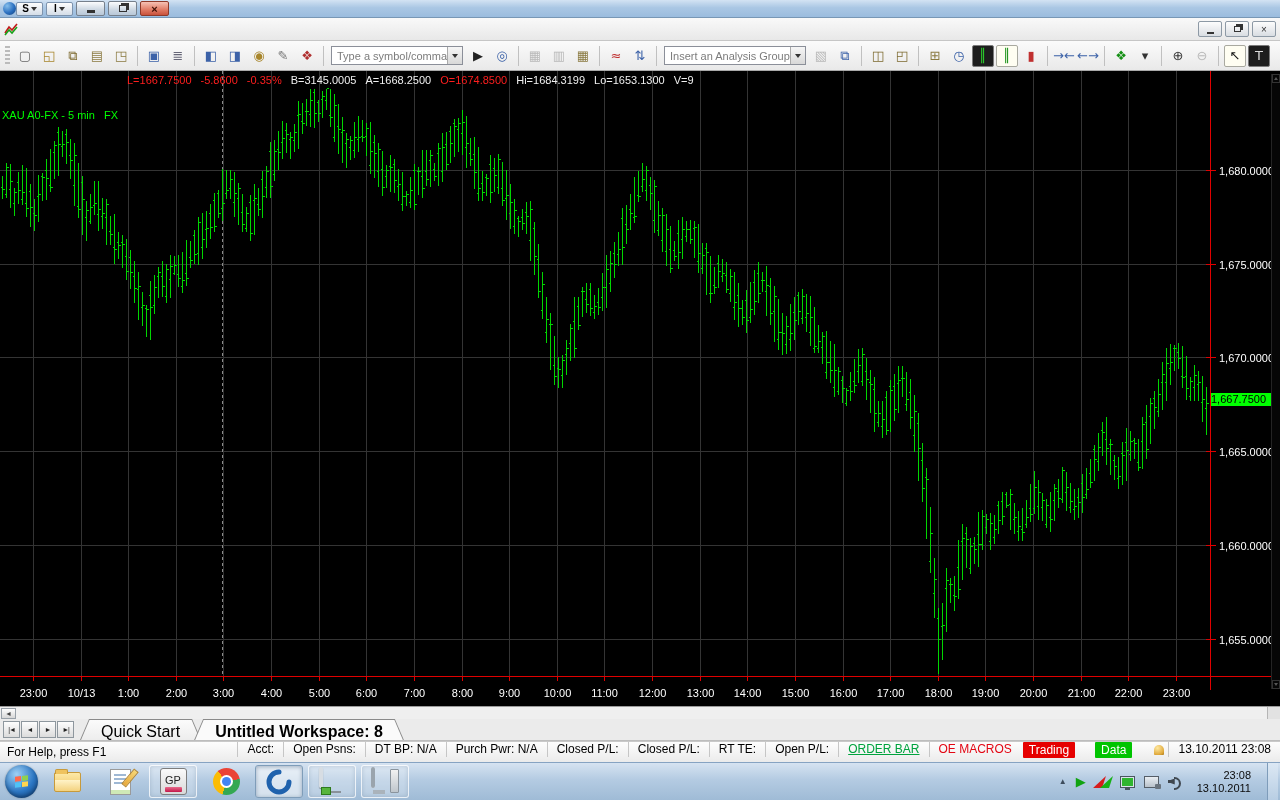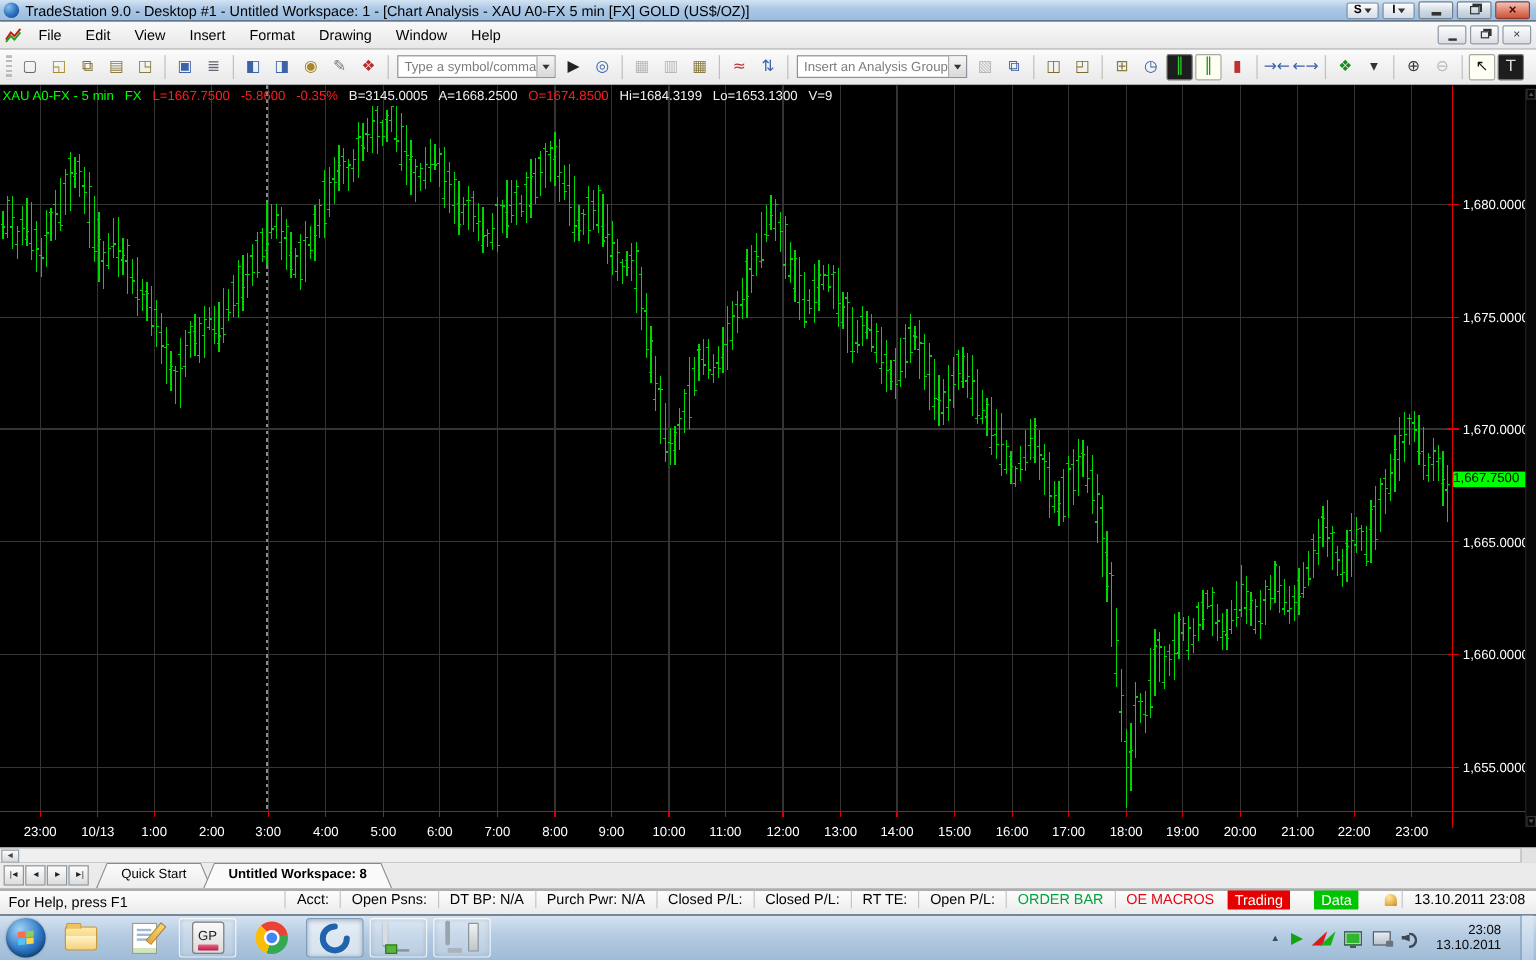--- a/index.html
+++ b/index.html
@@ -60,21 +60,21 @@
   .tcombo-arrow { width:15px; height:100%; display:flex; align-items:center; justify-content:center;
     background:linear-gradient(#f6f6f6,#d8d8d8); border-left:1px solid #aaa; }
   .tcombo-arrow::after { content:""; border-left:3px solid transparent; border-right:3px solid transparent;
     border-top:4px solid #333; }
 
   
   .chart { position:absolute; left:0; top:71px; width:1280px; height:635px; background:#000; }
   #chartSvg { position:absolute; left:0; top:0; }
   .chart-header { position:absolute; left:2px; top:3px; display:flex; gap:9px;
     font-size:11px; white-space:nowrap; z-index:5; }
-  .hg { color:#00ff00; } .hr { color:#ff1e1e; } .hw { color:#f0f0f0; }
+  .hg { color:#00ff00;margin-top:35px; } .hr { color:#ff1e1e; } .hw { color:#f0f0f0; }
   .last-label { position:absolute; left:1211px; width:60px; height:13px; background:#00ff00;
     color:#000; font-size:11px; line-height:13px; text-align:left; padding-right:3px; z-index:6; }
   .vscroll { position:absolute; right:0; top:3px; width:9px; height:615px; background:#060606;
     border-left:1px solid #242424; }
   .varrow { position:absolute; left:0; width:8px; height:9px; border:1px solid #333; }
   .varrow.up { top:0; } .varrow.down { bottom:0; }
   .varrow::after { content:""; position:absolute; left:1px; top:2px;
     border-left:2px solid transparent; border-right:2px solid transparent; }
   .varrow.up::after { border-bottom:3px solid #555; }
   .varrow.down::after { border-top:3px solid #555; }
@@ -91,35 +91,35 @@
   
   .tabrow { position:absolute; left:0; top:719px; width:1280px; height:22px; background:#ebebeb;
     border-bottom:1px solid #bdbdbd; display:flex; align-items:flex-end; padding-left:2px; }
   .nav-btns { display:flex; gap:1px; margin:0 6px 2px 1px; }
   .nav-btn { width:17px; height:17px; background:linear-gradient(#fdfdfd,#dcdcdc);
     border:1px solid #8e979e; font-size:7px; color:#222; display:flex; align-items:center;
     justify-content:center; letter-spacing:-1px; }
   .tab-outer { height:21px; clip-path:polygon(9px 0, calc(100% - 9px) 0, 100% 100%, 0 100%);
     background:#8a8a8a; padding:1px 1px 0 1px; margin-right:-7px; }
   .tab-inner { height:100%; clip-path:polygon(8.5px 0, calc(100% - 8.5px) 0, 100% 100%, 0 100%);
-    background:linear-gradient(#fbfbfb,#ededed); font-size:11px; padding:3px 20px 0 20px;
+    background:linear-gradient(#fbfbfb,#ededed); font-size:16px; padding:3px 20px 0 20px;
     white-space:nowrap; }
   .tab-outer.active { z-index:2; position:relative; }
   .tab-outer.active .tab-inner { background:#fafafa; font-weight:bold; }
 
   
   .statusbar { position:absolute; left:0; top:741px; width:1280px; height:21px;
     background:linear-gradient(#fdfdfd,#ebebeb); border-top:1px solid #c9c9c9;
     display:flex; align-items:center; font-size:12px; color:#000; }
   .help-text { padding-left:7px; white-space:nowrap; }
   .spacer { flex:1; }
   .status-segments { display:flex; align-items:flex-start; height:100%; }
   .seg { padding:0 9px; border-left:1px solid #c6c6c6; height:15px; line-height:15px;
     white-space:nowrap; display:flex; align-items:center; }
-  .seg.green-text { color:#00a33e; }
+  .seg.green-text { color:#00a33e;text-decoration:underline; }
   .seg.red-text { color:#e30613; }
   .seg.badge-red { background:#e60000; color:#fff; border-left:none; margin:0 2px;
     padding:1px 6px; height:16px; border-radius:1px; }
   .seg.badge-green { background:#00c400; color:#fff; border-left:none; margin:0 18px;
     padding:1px 6px; height:16px; border-radius:1px; }
   .seg.bell { border-left:none; padding:0 4px; }
   .bell-shape { width:10px; height:10px; border-radius:50% 50% 10% 10%;
     background:radial-gradient(circle at 35% 30%, #ffe9a0, #e0a93c 70%, #a87818); }
 
   
@@ -201,21 +201,20 @@
     border:2px solid #3f474f; border-left:none; border-radius:0 8px 8px 0; }
   .clock { text-align:right; font-size:11px; line-height:13px; color:#0a0a0a; padding:0 7px; }
   .show-desktop { width:11px; height:38px; background:linear-gradient(#dce8f4,#b7cde3);
     border-left:1px solid #7e9cba; }
 </style>
 </head>
 <body>
 
 <div class="titlebar">
   <span class="ts-logo"></span>
-  <span class="title-text">TradeStation 9.0 - Desktop #1 - Untitled Workspace: 1 - [Chart Analysis - XAU A0-FX 5 min [FX] GOLD (US$/OZ)]</span>
   <div class="tb-right">
     <span class="sbtn">
       <span>S</span>
         <span class="darr"></span>
     </span>
     <span class="sbtn">
       <span>I</span>
         <span class="darr"></span>
     </span>
     <span class="winbtn">
@@ -230,30 +229,20 @@
   </div>
 </div>
 
 <div class="menubar">
   <span class="mdi-icon">
     <svg width="16" height="14">
         <polyline points="1,11 5,5 8,8 13,2" fill="none" stroke="#c01818" stroke-width="1.6"></polyline>
         <polyline points="1,13 5,8 8,11 13,5" fill="none" stroke="#18a018" stroke-width="1.6"></polyline>
       </svg>
   </span>
-  <div class="menu-items">
-      <span class="menu-item">File</span>
-      <span class="menu-item">Edit</span>
-      <span class="menu-item">View</span>
-      <span class="menu-item">Insert</span>
-      <span class="menu-item">Format</span>
-      <span class="menu-item">Drawing</span>
-      <span class="menu-item">Window</span>
-      <span class="menu-item">Help</span>
-    </div>
   <div class="mdi-btns">
     <span class="mdibtn">
         <span class="glyph-min" style="width:7px;height:2px;margin-top:7px"></span>
       </span>
     <span class="mdibtn">
         <span class="glyph-restore" style="width:7px;height:6px"></span>
       </span>
     <span class="mdibtn">
         <span>×</span>
       </span>

